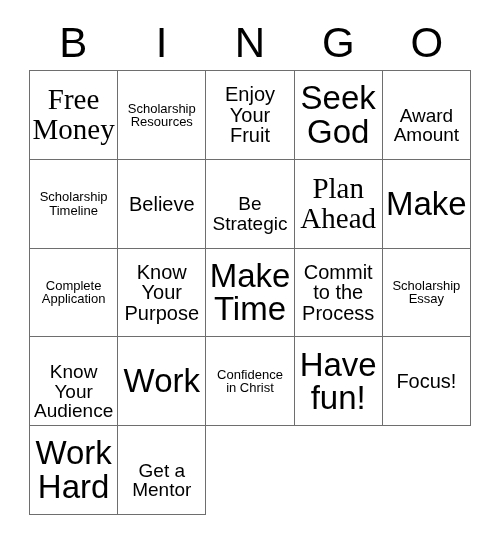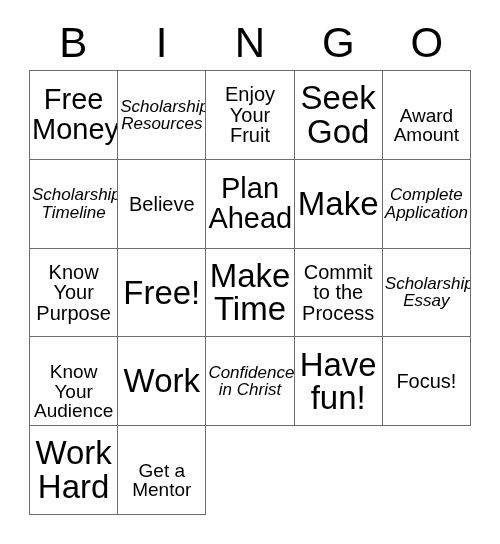--- a/index.html
+++ b/index.html
@@ -70,24 +70,24 @@
   }
   .cell-text {
     display: block;
     width: 100%;
     line-height: 1.02;
     white-space: pre-line;
     word-break: normal;
   }
   
   .fs-xl { font-size: 33px; }
-  .fs-lg { font-size: 29px; }
+  .fs-lg { font-size: 29px; font-family: Liberation Serif, serif; }
   .fs-md { font-size: 20px; }
   .fs-sm { font-size: 19px; margin-top: 20px; }
-  .fs-xs { font-size: 17px; font-style: italic; }
+  .fs-xs { font-size: 13px; }
 </style>
 </head>
 <body>
 
 <div id="card">
 
   <div id="header-row">
     <div class="header-letter">B</div>
     <div class="header-letter">I</div>
     <div class="header-letter">N</div>
@@ -120,38 +120,39 @@
       </div>
 
     <div class="cell">
         <span class="cell-text fs-xs">Scholarship
 Timeline</span>
       </div>
     <div class="cell">
         <span class="cell-text fs-md">Believe</span>
       </div>
     <div class="cell">
+        <span class="cell-text fs-sm">Be
+Strategic</span>
+      </div>
+    <div class="cell">
         <span class="cell-text fs-lg">Plan
 Ahead</span>
       </div>
     <div class="cell">
         <span class="cell-text fs-xl">Make</span>
       </div>
 
     <div class="cell">
         <span class="cell-text fs-xs">Complete
 Application</span>
       </div>
     <div class="cell">
         <span class="cell-text fs-md">Know
 Your
 Purpose</span>
-      </div>
-    <div class="cell">
-        <span class="cell-text fs-xl">Free!</span>
       </div>
     <div class="cell">
         <span class="cell-text fs-xl">Make
 Time</span>
       </div>
 
     <div class="cell">
         <span class="cell-text fs-md">Commit
 to the
 Process</span>

